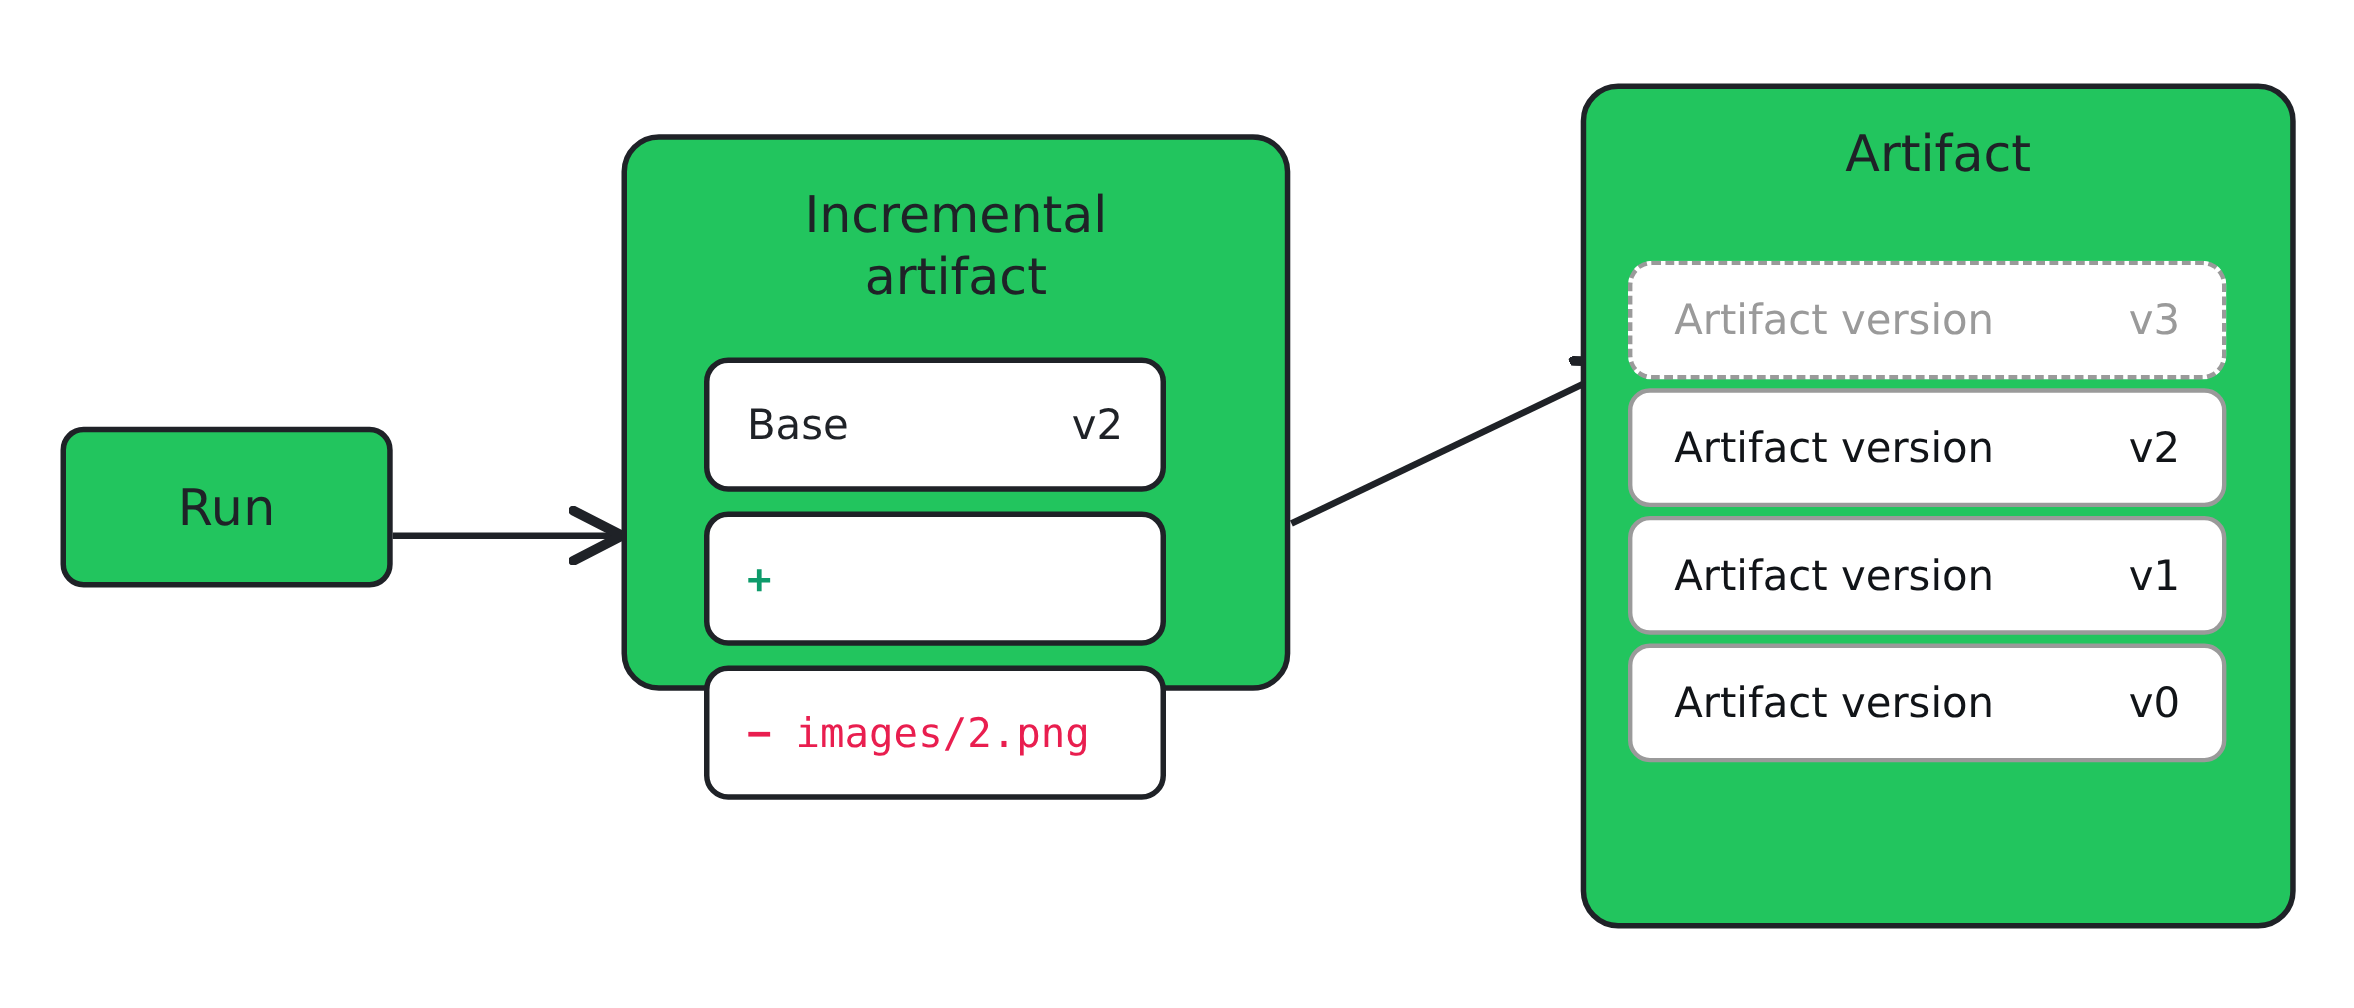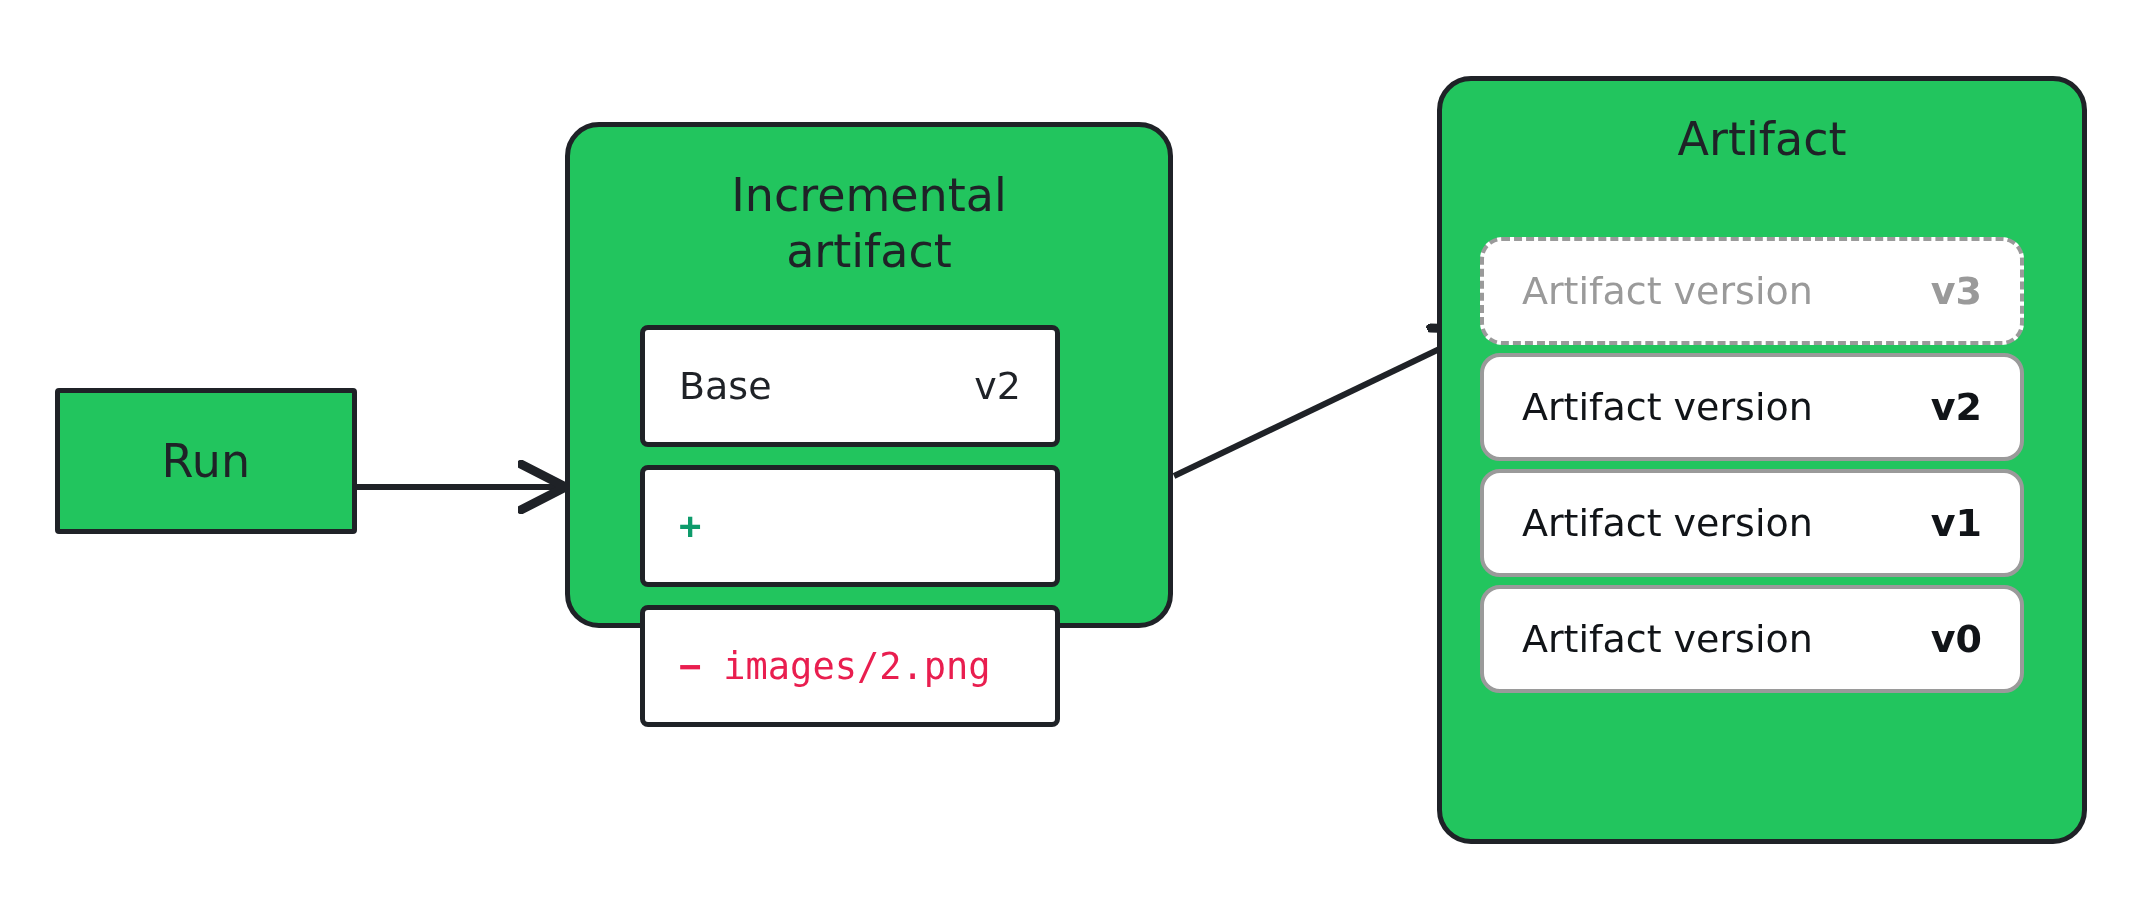--- a/index.html
+++ b/index.html
@@ -26,21 +26,21 @@
     border: 5px solid #1f2227;
     border-radius: 26px;
   }
 
   
   #run-node {
     left: 55px;
     top: 388px;
     width: 302px;
     height: 146px;
-    border-radius: 4px;
+    border-radius: 21px;
     display: flex;
     align-items: center;
     justify-content: center;
   }
   #run-node .node-label {
     font-size: 46px;
     color: #1f2227;
     font-weight: 400;
     letter-spacing: 0.2px;
   }
@@ -65,21 +65,21 @@
     font-weight: 400;
   }
   .inc-card {
     position: absolute;
     box-sizing: border-box;
     left: 70px;
     width: 420px;
     height: 122px;
     background: #ffffff;
     border: 5px solid #1f2227;
-    border-radius: 8px;
+    border-radius: 22px;
     display: flex;
     align-items: center;
     padding: 0 34px;
   }
   #inc-card-base { top: 198px; }
   #inc-card-add  { top: 338px; }
   #inc-card-del  { top: 478px; }
 
   .inc-base-label {
     font-size: 38px;
@@ -148,21 +148,21 @@
   .ver-label {
     font-size: 38px;
     color: #111418;
     font-weight: 400;
     text-align: center;
   }
   .ver-num {
     margin-left: auto;
     font-size: 38px;
     color: #111418;
-    font-weight: 700;
+    font-weight: 400;
   }
   .ver-card.ghost .ver-label,
   .ver-card.ghost .ver-num {
     color: #9a9a9a;
   }
   #ver-card-0 { top: 156px; }   
   #ver-card-1 { top: 272px; }   
   #ver-card-2 { top: 388px; }   
   #ver-card-3 { top: 504px; }   
 

